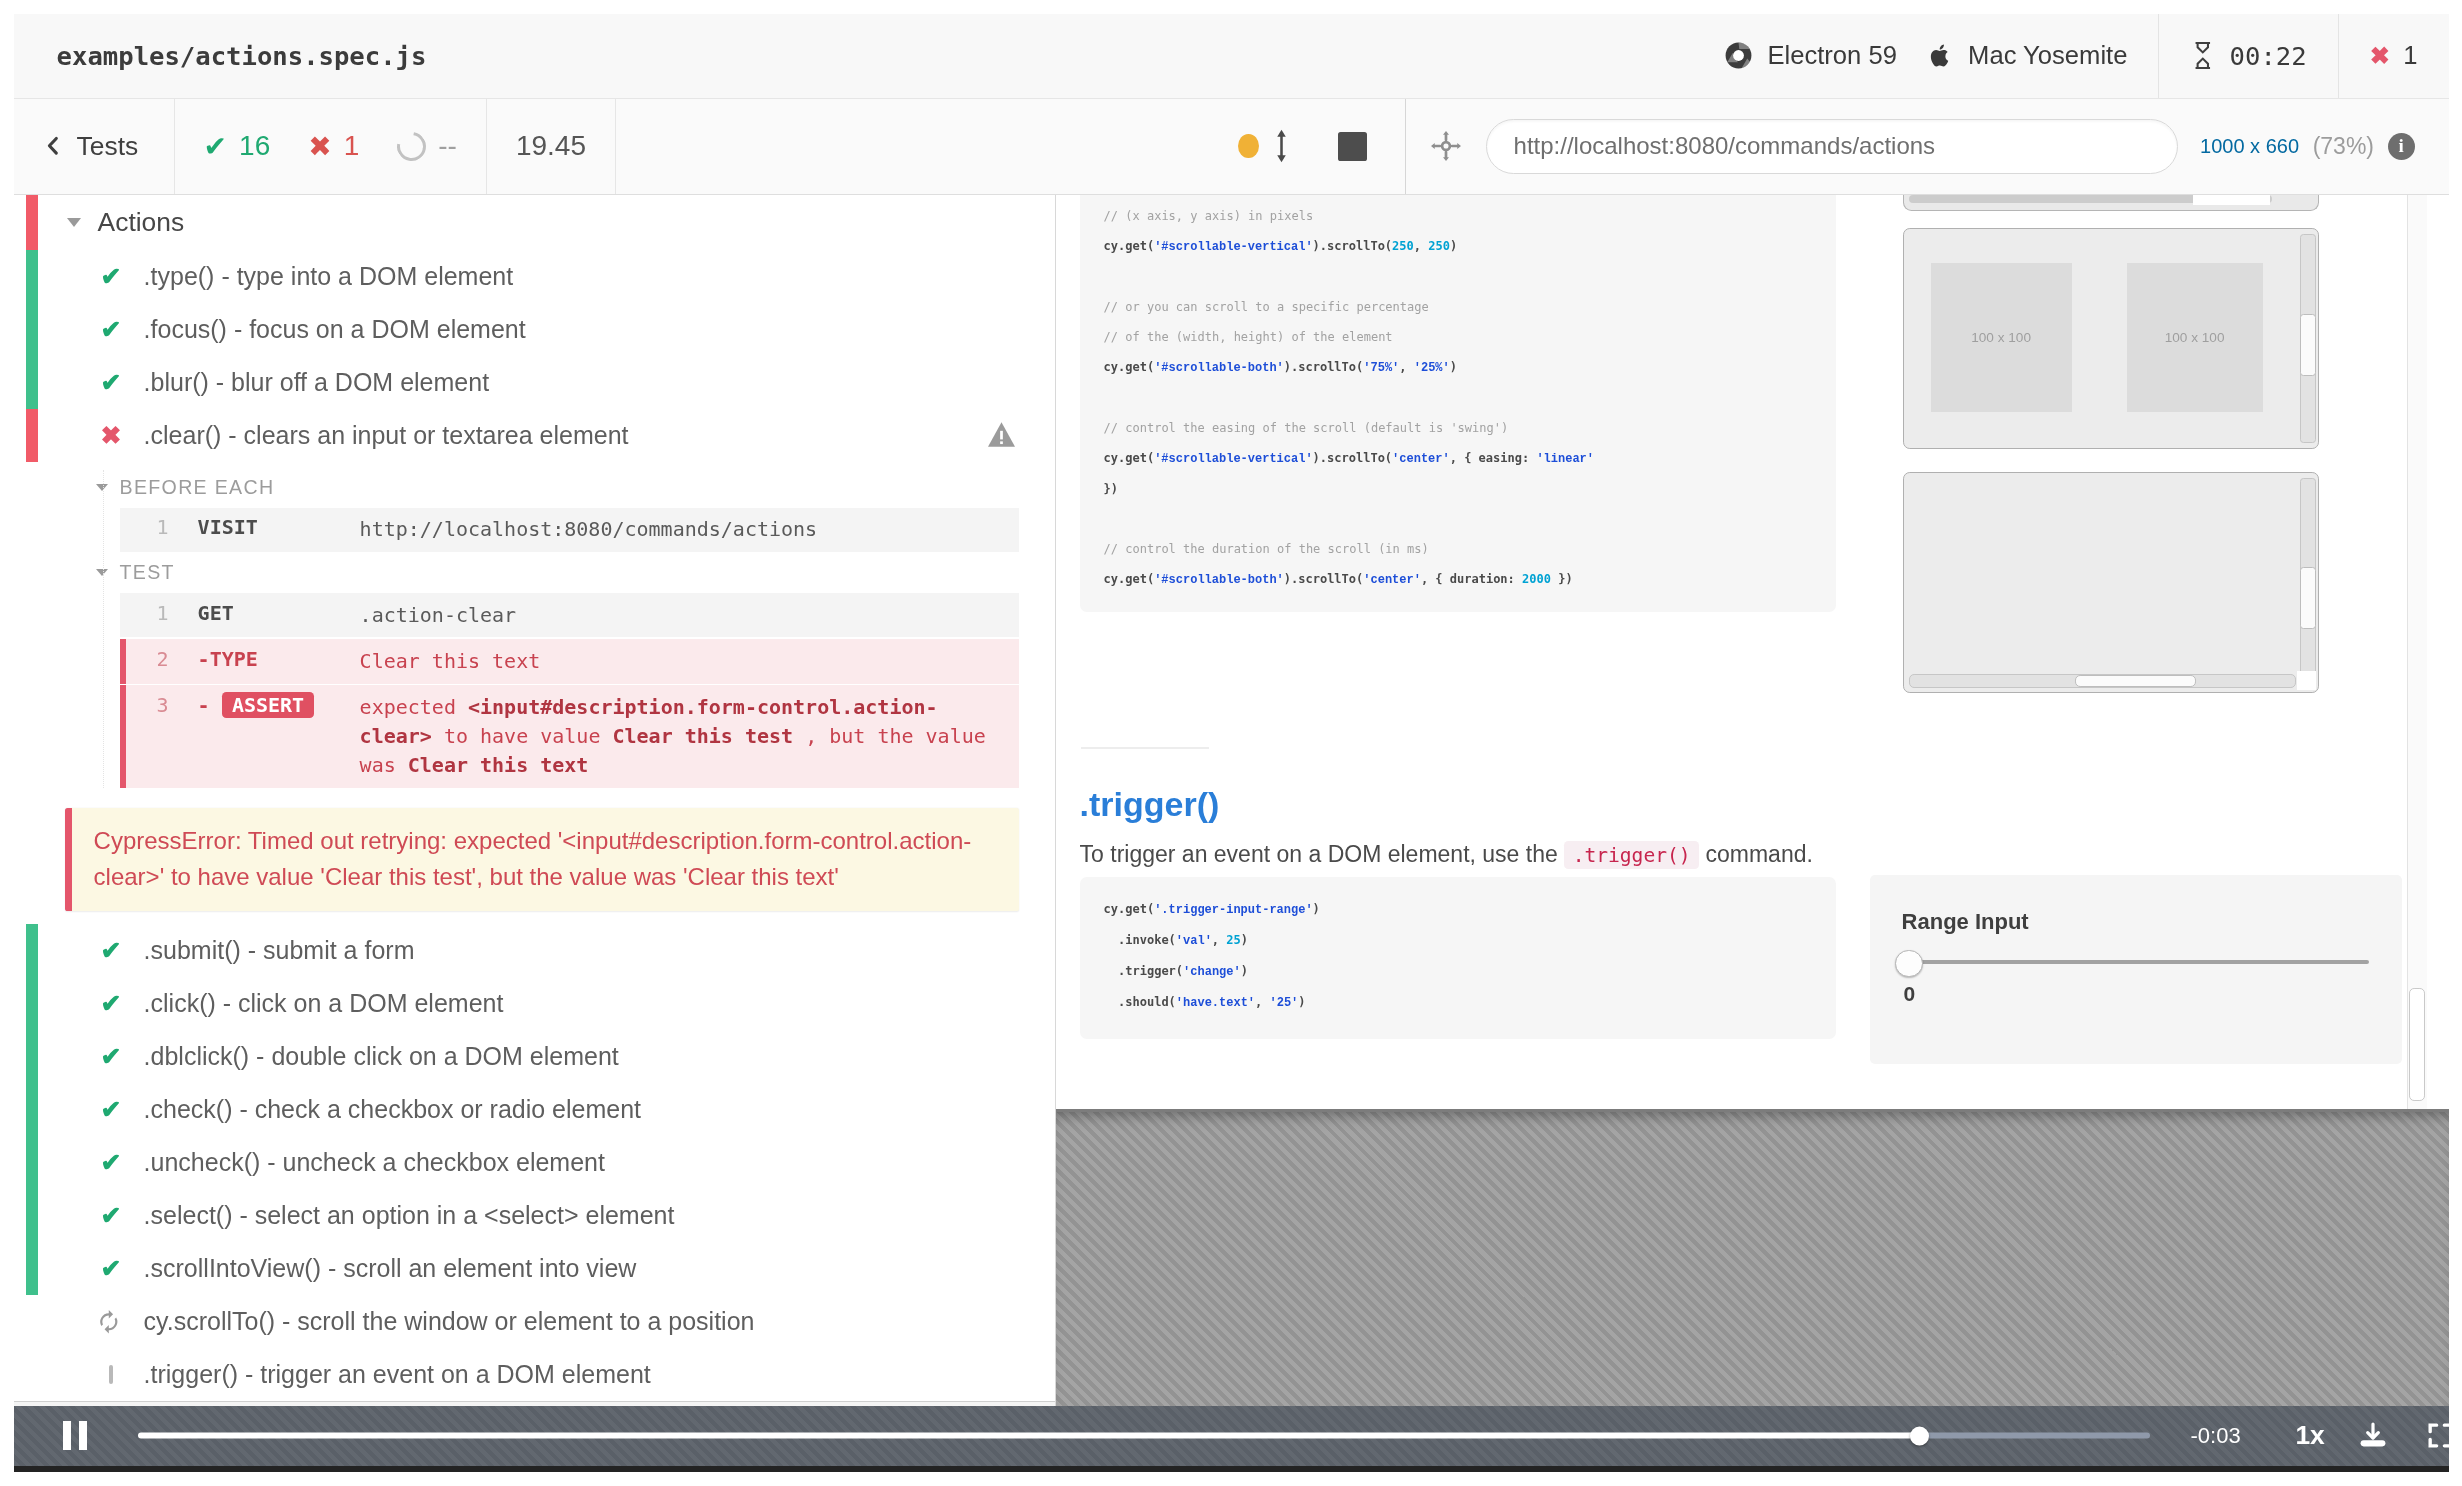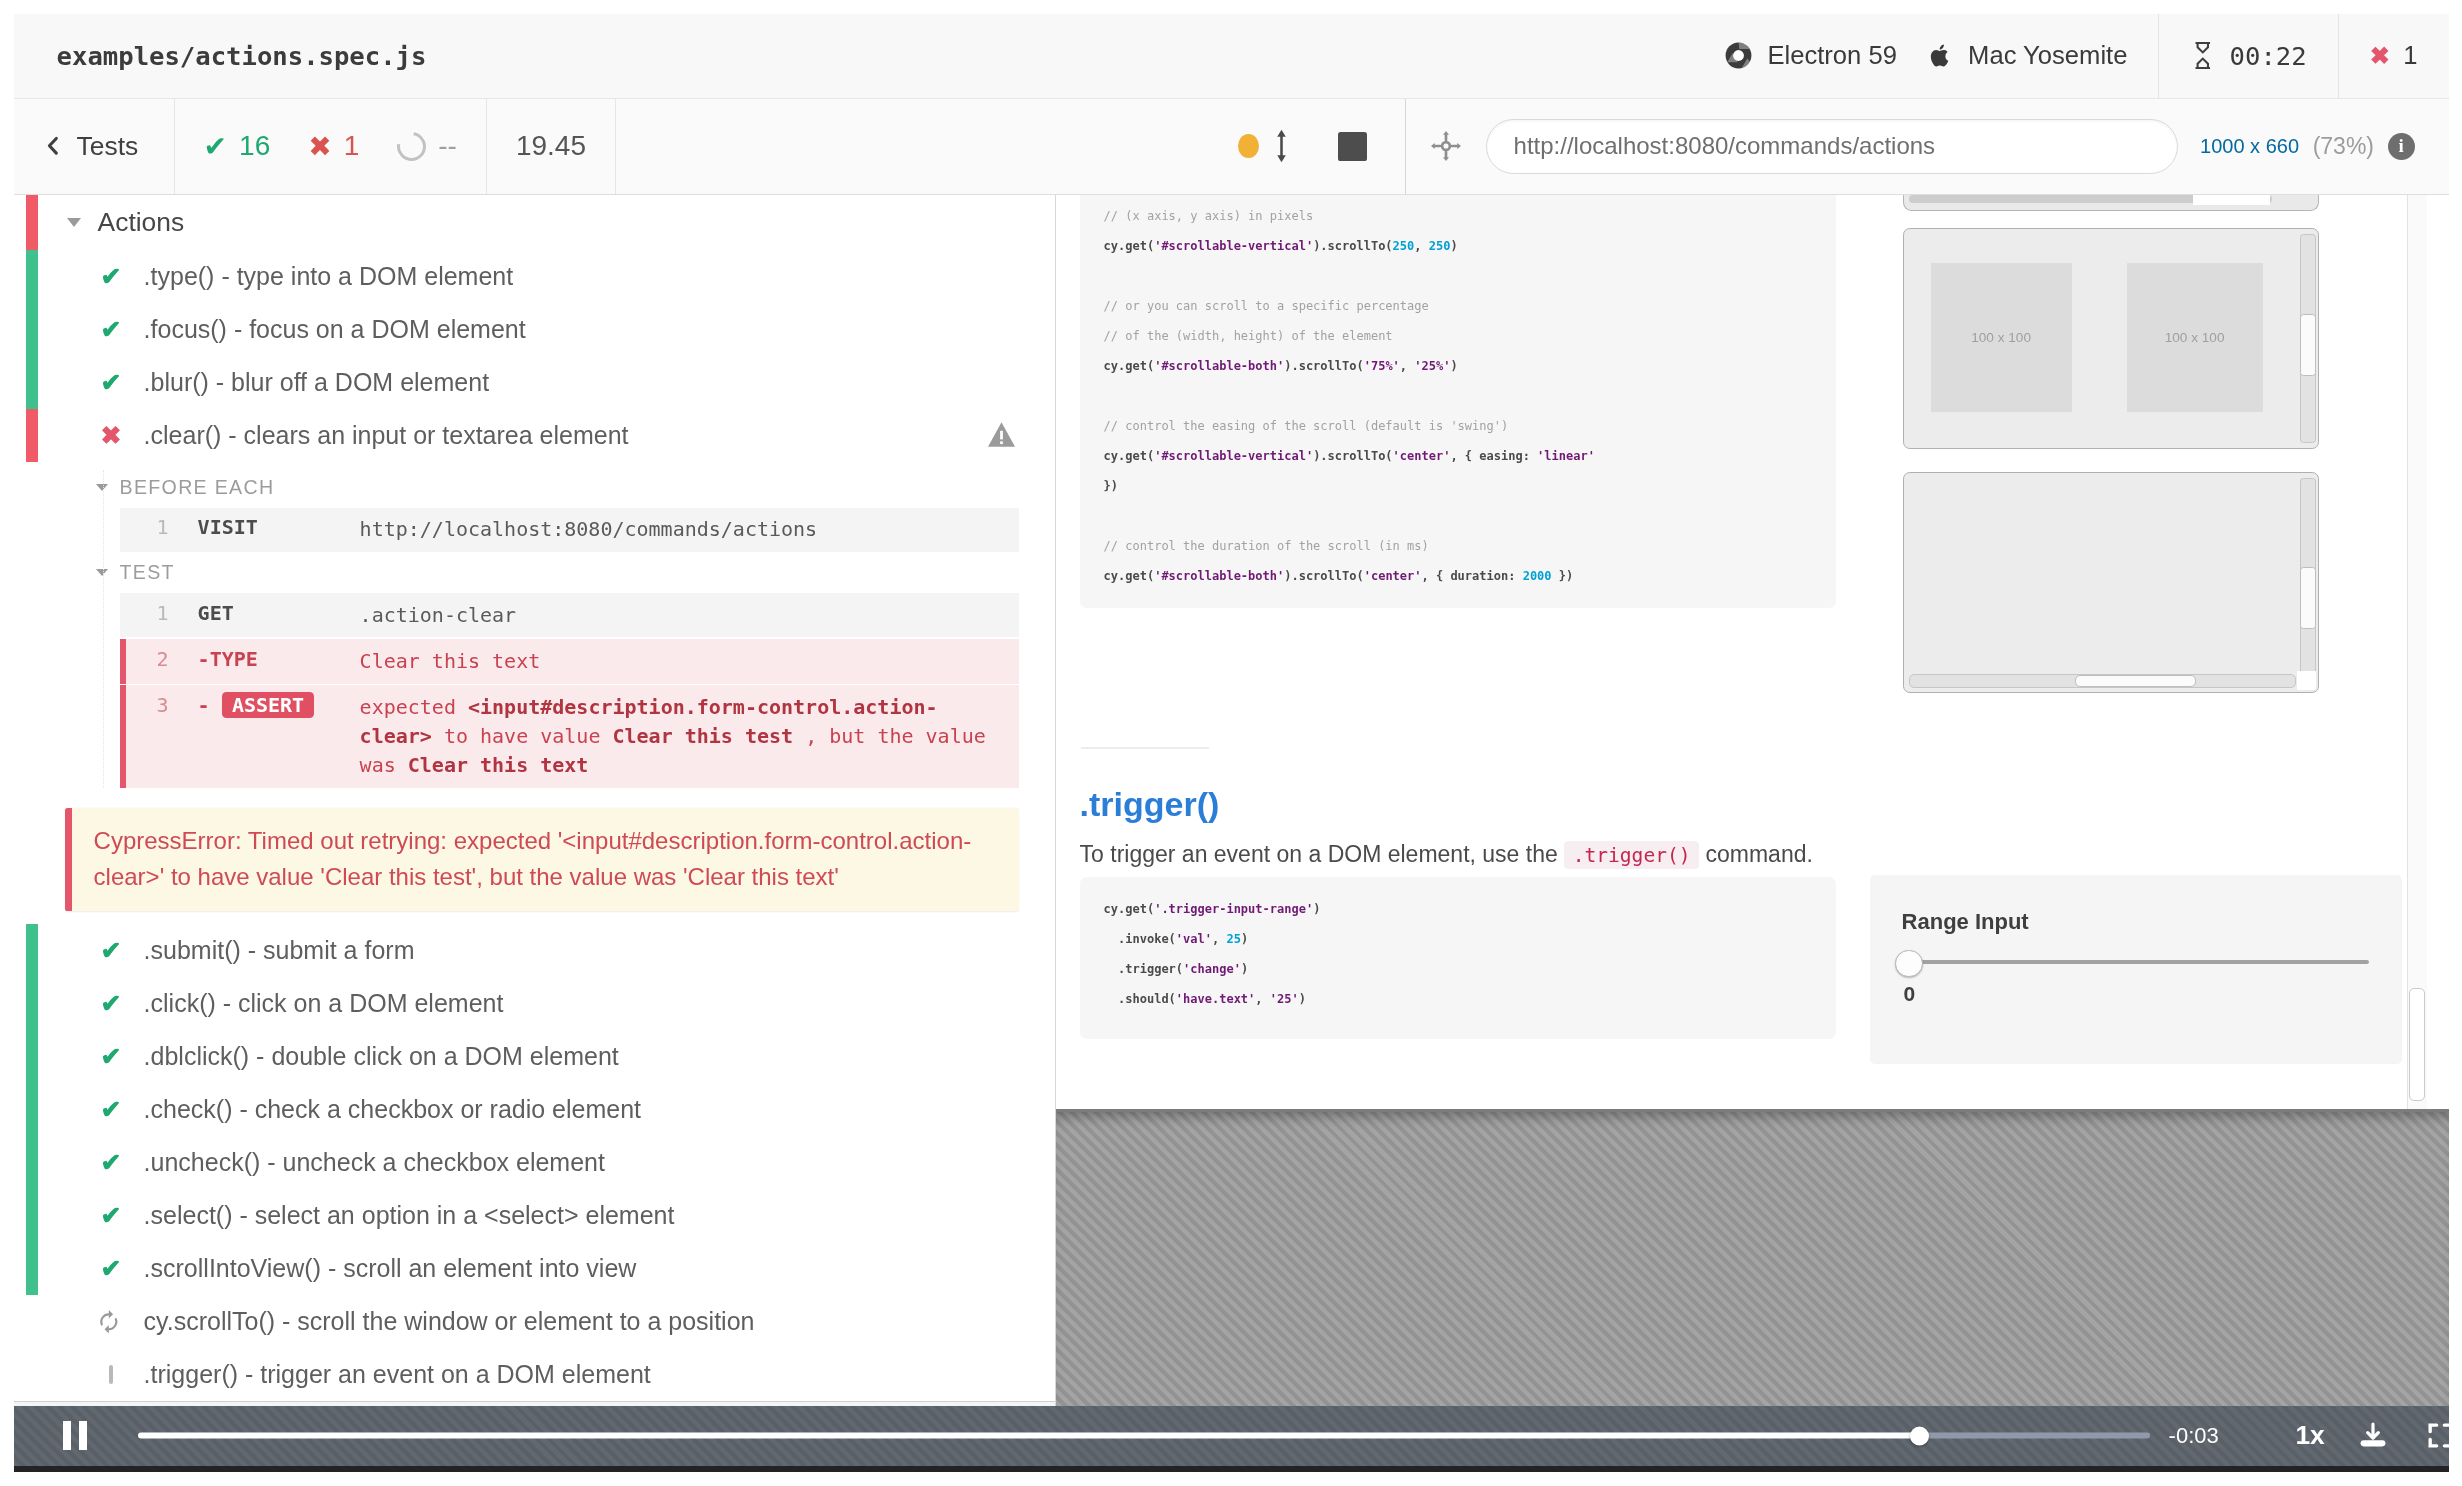--- a/index.html
+++ b/index.html
@@ -82,21 +82,21 @@
   
   .aut{flex:1;position:relative;min-width:0;background:#fff;}
   .iframe{position:absolute;left:0;top:0;right:0;height:914px;background:#fff;overflow:hidden;}
   .codeblock{position:absolute;background:#f6f6f6;border-radius:6.8px;padding:17px 24px;
              font-family:"DejaVu Sans Mono",monospace;font-size:12px;line-height:30px;font-weight:bold;}
   .cb1{left:24px;top:-10.2px;width:708px;}
   .cb2{left:24px;top:682px;width:708px;height:128px;}
   .code-line{white-space:pre;}
   .tk-c{color:#a2a2a2;font-weight:normal;}
   .tk-p{color:#4a4a4a;}
-  .tk-s{color:#701a75;}
+  .tk-s{color:#1d4ed8;font-family:Liberation Mono, monospace;}
   .tk-n{color:#00a2d3;}
   .hr-marks{position:absolute;left:25.6px;top:552px;width:128px;border-top:2.6px solid #ededed;}
   
   .demo-sliver{position:absolute;left:847px;top:-3.4px;width:414px;height:19px;border:1.7px solid #b5b5b5;border-top:none;
                border-radius:0 0 8.5px 8.5px;background:#e9e9e9;}
   .demo-sliver .htrack{position:absolute;left:5.1px;right:46px;top:3.4px;height:8.5px;background:#cccccc;border-radius:5.1px;}
   .demo-sliver .hgap{position:absolute;right:48px;top:1.7px;width:77px;height:12px;background:#fff;}
   .demo-box{position:absolute;left:847px;width:414px;border:1.7px solid #b0b0b0;border-radius:6.8px;background:#ececec;}
   .boxA{top:33px;height:219px;}
   .boxB{top:277px;height:219px;}
@@ -129,21 +129,21 @@
   
   .player{height:60px;flex:0 0 auto;background:#5d636b;border-bottom:6px solid #232323;display:flex;align-items:center;
           position:relative;
           background-image:repeating-linear-gradient(45deg,rgba(255,255,255,.03) 0 4.3px,rgba(0,0,0,.03) 4.3px 8.5px);}
   .pause{display:flex;gap:7.7px;margin-left:49px;cursor:pointer;}
   .pause span{display:block;width:8.5px;height:29px;background:#fff;}
   .prog{position:absolute;left:124px;width:2012px;top:50%;transform:translateY(-50%);height:6.8px;cursor:pointer;}
   .prog .played{position:absolute;left:0;top:0;height:6.8px;width:1782px;background:#ffffff;border-radius:3.4px;}
   .prog .buffer{position:absolute;left:1782px;top:0;height:6.8px;width:230px;background:#8f99aa;border-radius:0 3.4px 3.4px 0;}
   .prog .knob{position:absolute;left:1772px;top:-6px;width:19px;height:19px;border-radius:50%;background:#fff;box-shadow:0 0.9px 2.6px rgba(0,0,0,.4);}
-  .ptime{position:absolute;left:2155px;width:94px;text-align:left;color:#fff;font-size:22px;}
+  .ptime{position:absolute;left:2155px;width:94px;text-align:center;color:#fff;font-size:22px;}
   .pspeed{position:absolute;left:2258px;width:77px;text-align:center;color:#fff;font-size:26.4px;font-weight:bold;cursor:pointer;}
   .pdl{position:absolute;left:2343px;cursor:pointer;}
   .pfs{position:absolute;left:2411px;cursor:pointer;}
   svg{display:block;}
 </style>
 </head>
 <body>
 
 <div class="app">
 

